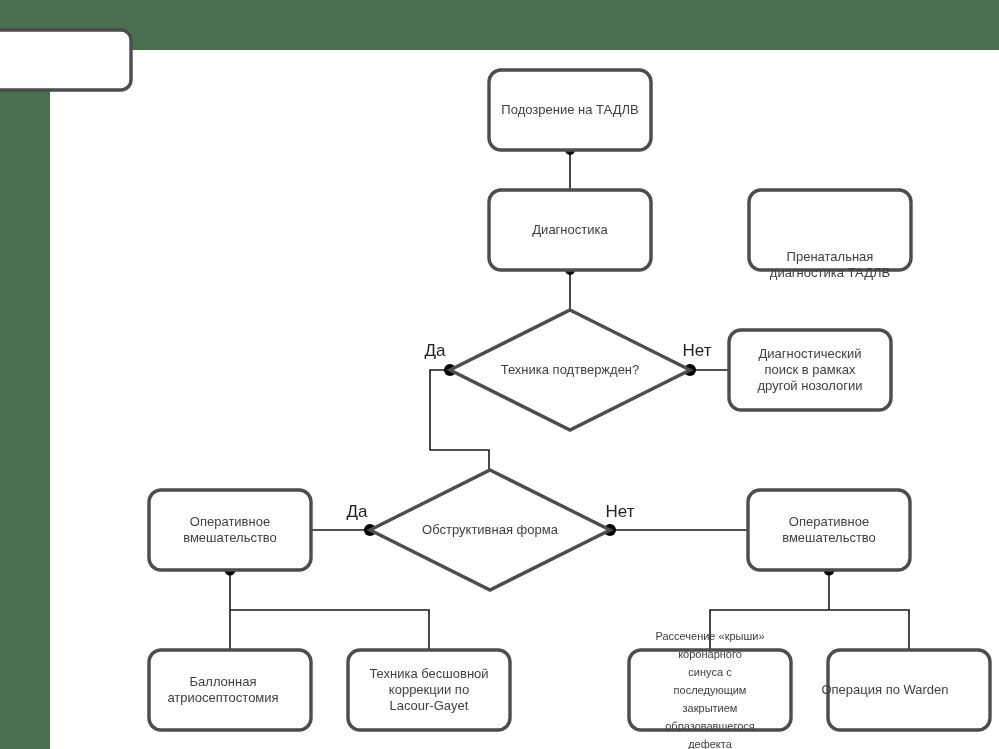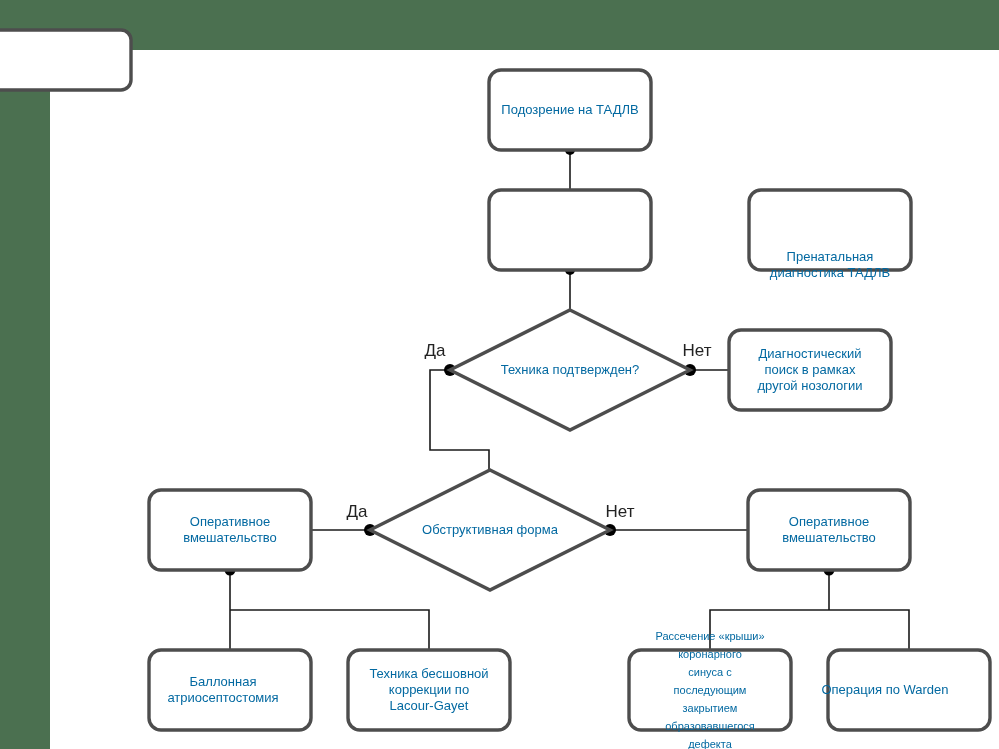--- a/index.html
+++ b/index.html
@@ -37,21 +37,21 @@
     top: 0;
     width: 999px;
     height: 749px;
   }
   .node-label {
     position: absolute;
     display: flex;
     align-items: center;
     justify-content: center;
     text-align: center;
-    color: #0369a1;
+    color: #404040;
     font-size: 13px;
     line-height: 16px;
     pointer-events: none;
     white-space: pre-line;
   }
   .node-label.small {
     font-size: 11px;
     line-height: 18px;
   }
   .edge-label {
@@ -122,20 +122,21 @@
       <rect x="629" y="650" width="162" height="80" rx="12" ry="12"></rect>
       <rect x="828" y="650" width="162" height="80" rx="12" ry="12"></rect>
 
       <polygon points="570,310 690,370 570,430 450,370"></polygon>
       <polygon points="490,470 610,530 490,590 370,530"></polygon>
     </g>
   </svg>
 
   <div class="node-label" style="left:489px; top:70px; width:162px; height:80px;">Подозрение на ТАДЛВ</div>
 
+  <div class="node-label" style="left:489px; top:190px; width:162px; height:80px;">Диагностика</div>
 
   <div class="node-label" style="left:749px; top:190px; width:162px; height:80px;margin-top:35px;">Пренатальная
 диагностика ТАДЛВ</div>
 
   <div class="node-label" style="left:470px; top:350px; width:200px; height:40px;">Техника подтвержден?</div>
 
   <div class="node-label" style="left:390px; top:510px; width:200px; height:40px;">Обструктивная форма</div>
 
   <div class="node-label" style="left:729px; top:330px; width:162px; height:80px;">Диагностический
 поиск в рамках

